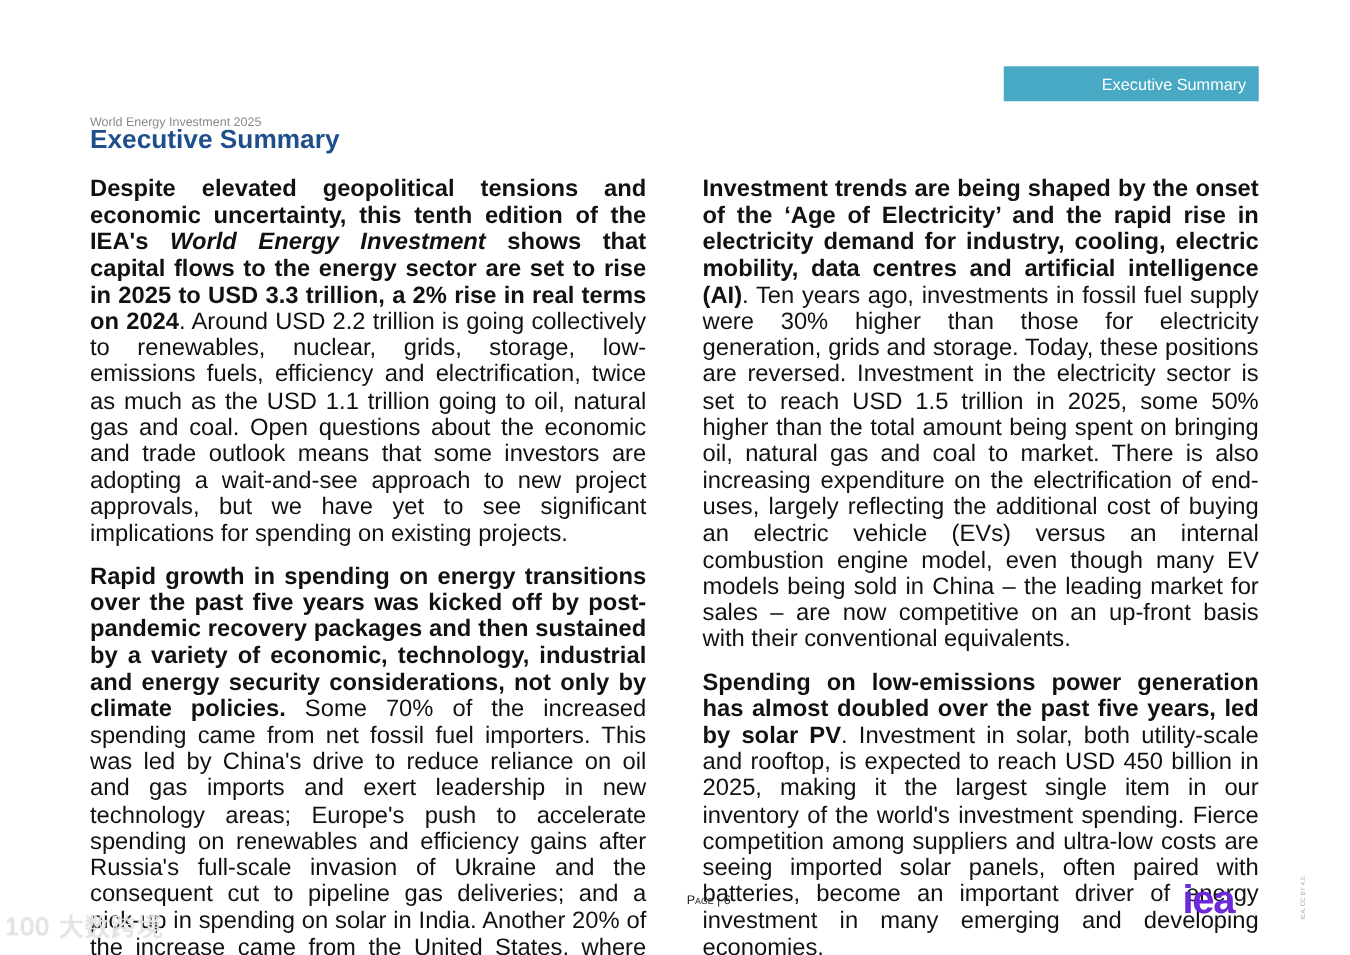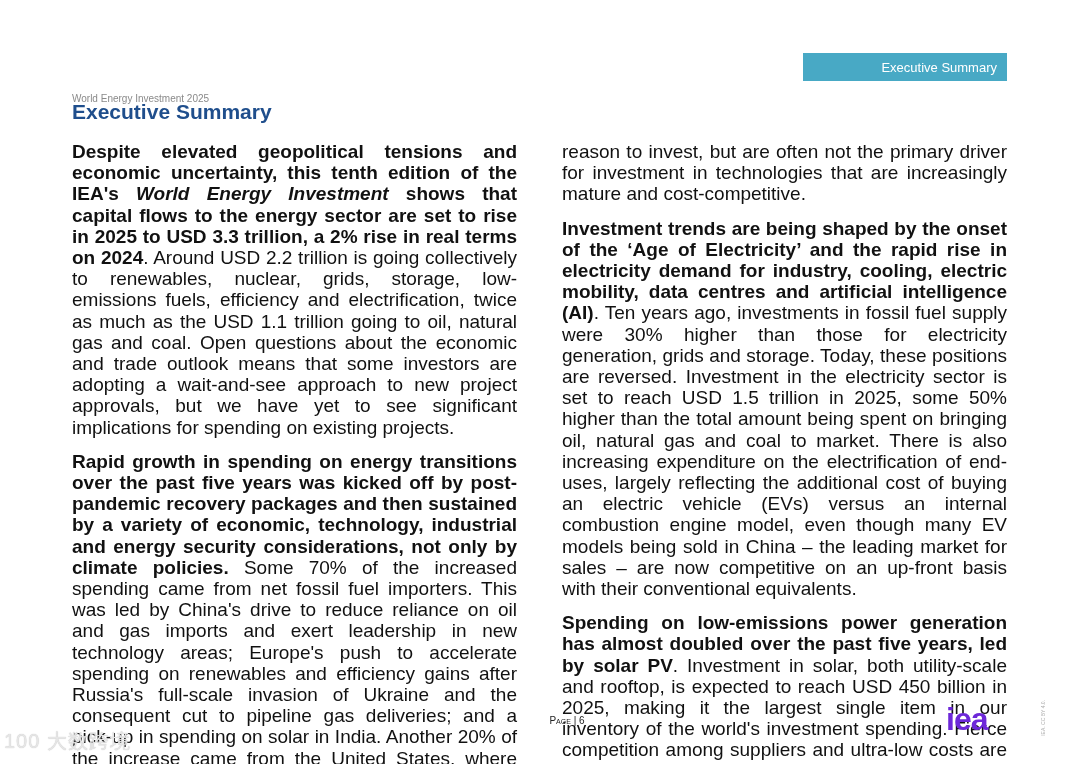--- a/index.html
+++ b/index.html
@@ -51,21 +51,20 @@
 </div>
 
 <h1 class="page-title">Executive Summary</h1>
 
 <div class="col left">
   <p><b>Despite elevated geopolitical tensions and economic uncertainty, this tenth edition of the IEA's </b><b><i>World Energy Investment</i></b><b> shows that capital flows to the energy sector are set to rise in 2025 to USD 3.3 trillion, a 2% rise in real terms on 2024</b><span>. Around USD 2.2 trillion is going collectively to renewables, nuclear, grids, storage, low-emissions fuels, efficiency and electrification, twice as much as the USD 1.1 trillion going to oil, natural gas and coal. Open questions about the economic and trade outlook means that some investors are adopting a wait-and-see approach to new project approvals, but we have yet to see significant implications for spending on existing projects.</span></p>
   <p><b>Rapid growth in spending on energy transitions over the past five years was kicked off by post-pandemic recovery packages and then sustained by a variety of economic, technology, industrial and energy security considerations, not only by climate policies.</b><span> Some 70% of the increased spending came from net fossil fuel importers. This was led by China's drive to reduce reliance on oil and gas imports and exert leadership in new technology areas; Europe's push to accelerate spending on renewables and efficiency gains after Russia's full-scale invasion of Ukraine and the consequent cut to pipeline gas deliveries; and a pick-up in spending on solar in India. Another 20% of the increase came from the United States, where supportive policies were motivated in part by the desire to challenge China's position in emerging clean technology supply chains. Emissions reductions provide a powerful</span></p>
 </div>
 
 <div class="col right">
-  <p>reason to invest, but are often not the primary driver for investment in technologies that are increasingly mature and cost-competitive.</p>
   <p><b>Investment trends are being shaped by the onset of the ‘Age of Electricity’ and the rapid rise in electricity demand for industry, cooling, electric mobility, data centres and artificial intelligence (AI)</b><span>. Ten years ago, investments in fossil fuel supply were 30% higher than those for electricity generation, grids and storage. Today, these positions are reversed. Investment in the electricity sector is set to reach USD 1.5 trillion in 2025, some 50% higher than the total amount being spent on bringing oil, natural gas and coal to market. There is also increasing expenditure on the electrification of end-uses, largely reflecting the additional cost of buying an electric vehicle (EVs) versus an internal combustion engine model, even though many EV models being sold in China – the leading market for sales – are now competitive on an up-front basis with their conventional equivalents.</span></p>
   <p><b>Spending on low-emissions power generation has almost doubled over the past five years, led by solar PV</b><span>. Investment in solar, both utility-scale and rooftop, is expected to reach USD 450 billion in 2025, making it the largest single item in our inventory of the world's investment spending. Fierce competition among suppliers and ultra-low costs are seeing imported solar panels, often paired with batteries, become an important driver of energy investment in many emerging and developing economies.</span></p>
 </div>
 
 <div class="footer-page">
   <span class="sc">Page</span><span> | </span><span>6</span>
 </div>
 
 <div class="iea-logo">iea</div>
 <div class="license">IEA. CC BY 4.0.</div>

